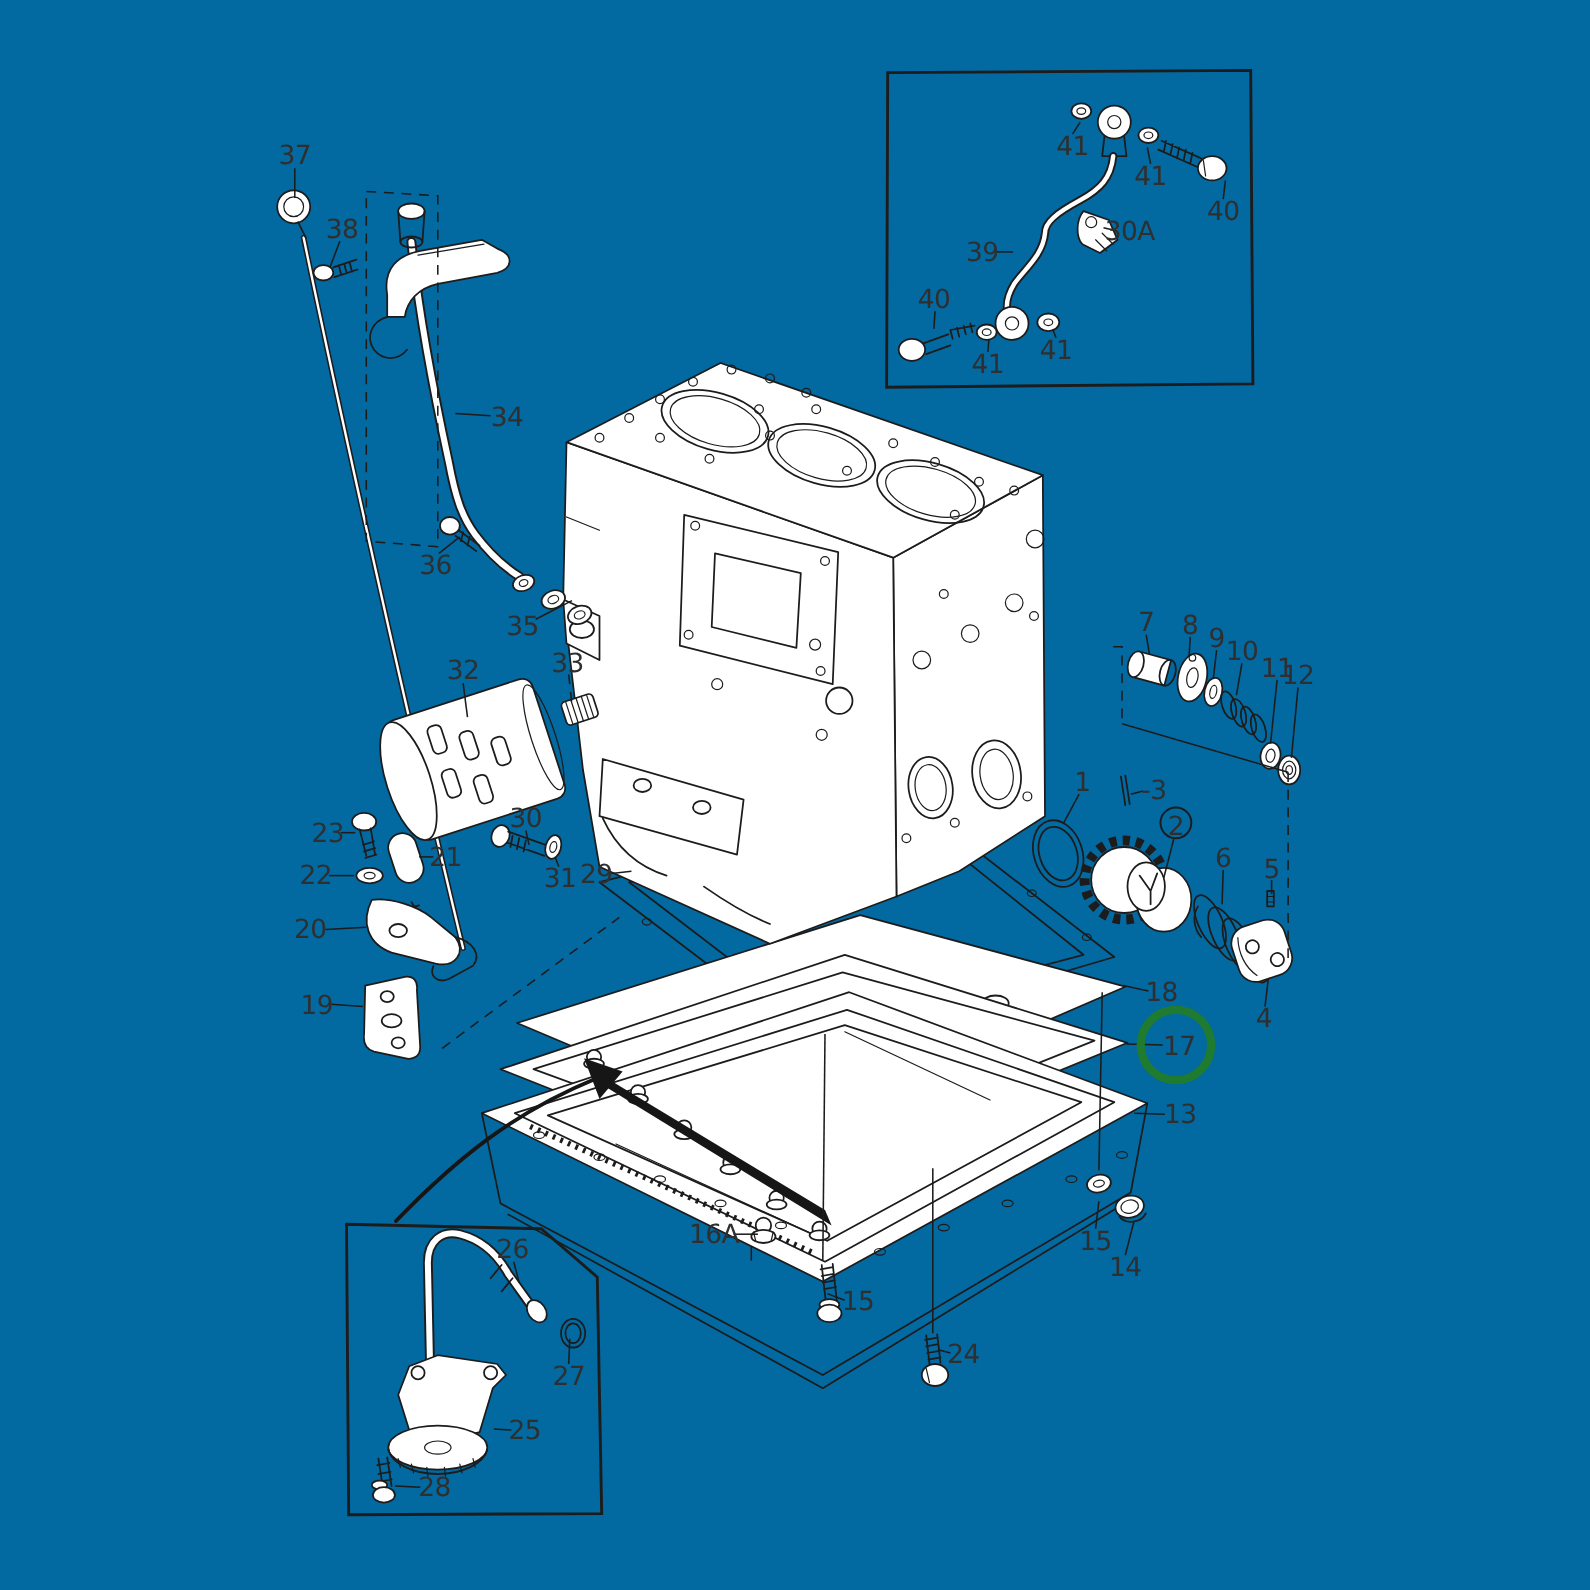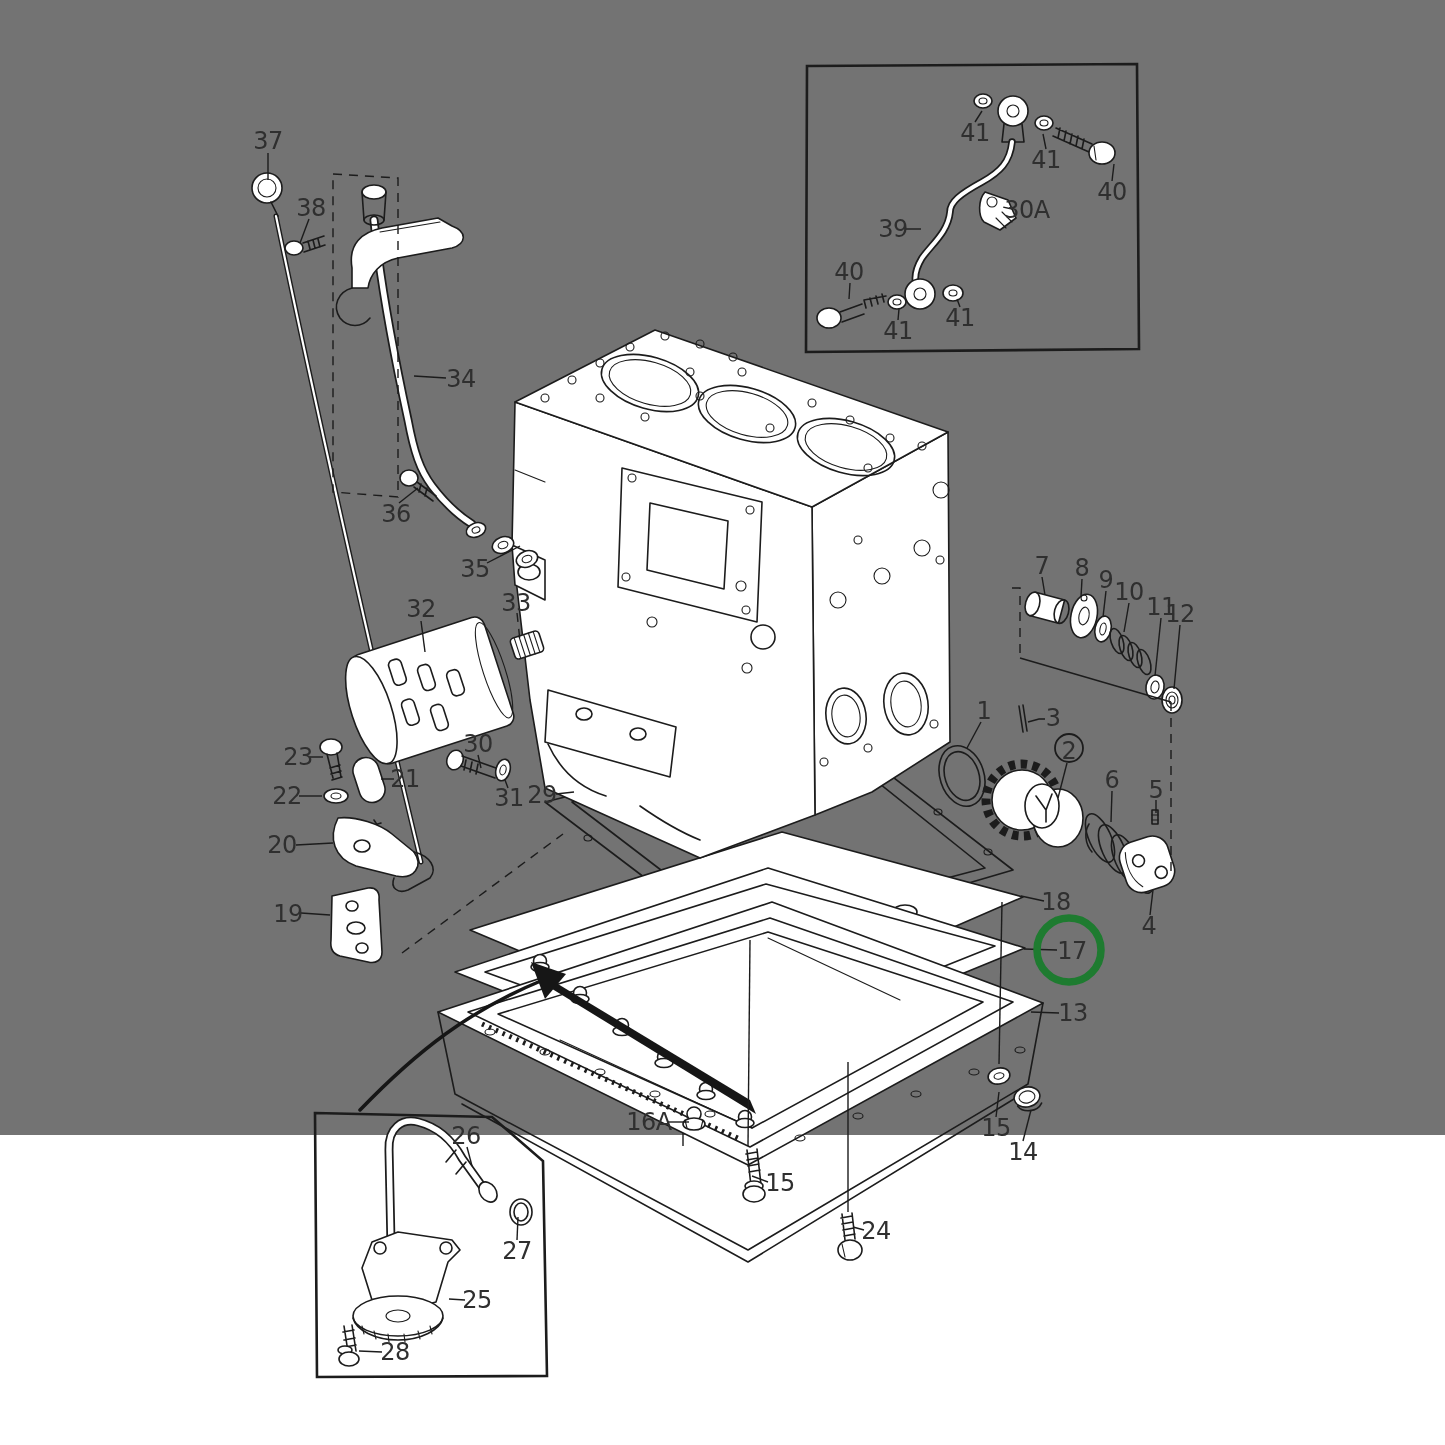--- a/index.html
+++ b/index.html
@@ -1,16 +1,16 @@
 <!DOCTYPE html>
 <html><head>
 <meta charset="utf-8">
 <style>
   html,body{margin:0;padding:0;background:#ffffff;width:1445px;height:1445px;overflow:hidden;}
-  .stage{position:relative;width:1445px;height:1135px;background:#737373;font-family:"DejaVu Sans",sans-serif;}
+  .stage{position:relative;width:1445px;height:1445px;background:#0369a1;font-family:"DejaVu Sans",sans-serif;}
   svg{display:block;position:absolute;left:0;top:0;}
   .k{fill:none;stroke:#1c1c1c;stroke-width:1.6;stroke-linecap:round;stroke-linejoin:round;}
   .kw{fill:#ffffff;stroke:#1c1c1c;stroke-width:1.6;stroke-linecap:round;stroke-linejoin:round;}
   .thin{stroke-width:1.1;}
   .lbl{font:24px "DejaVu Sans",sans-serif;fill:#2f2f2f;text-anchor:middle;letter-spacing:-0.5px;}
   .dark{fill:#161616;stroke:none;}
 </style>
 </head>
 <body>
 

